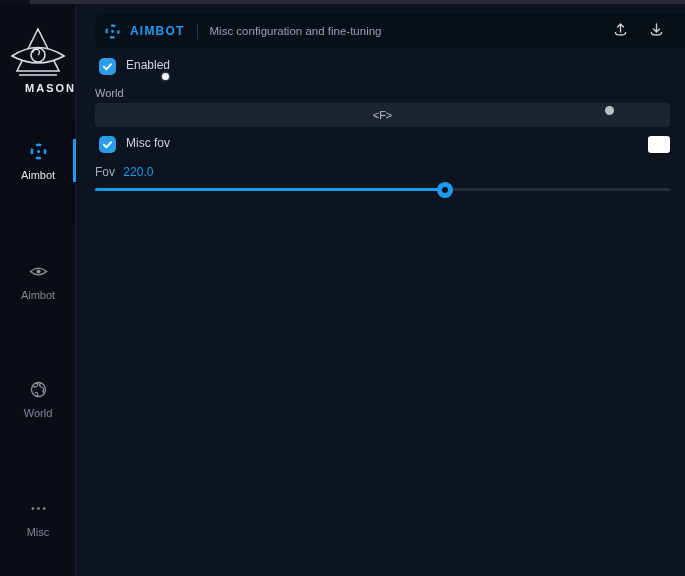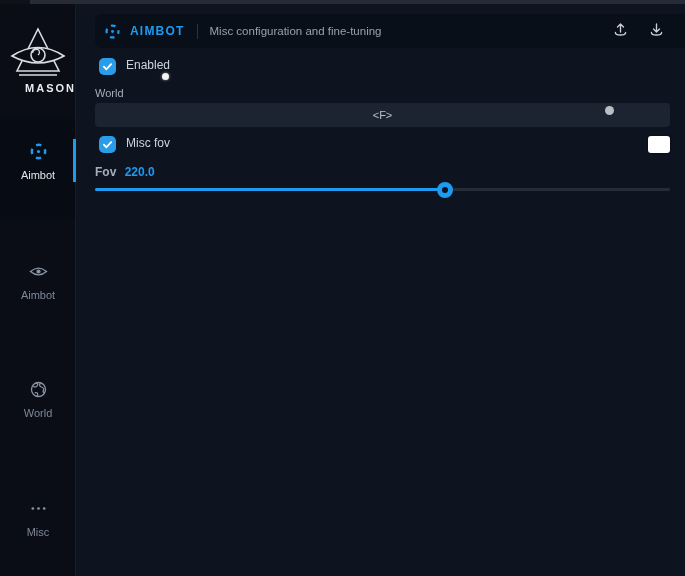--- a/index.html
+++ b/index.html
@@ -65,21 +65,21 @@
     display:flex; align-items:center; justify-content:center;
     font-size:11px; color:#b9c0cb;
   }
 
   .color-swatch {
     position:absolute; left:572px; top:132px; width:22px; height:17px;
     border-radius:3px; background:#ffffff; cursor:pointer;
     box-shadow:0 0 2px rgba(0,0,0,.6);
   }
 
-  .fov-line { position:absolute; left:19px; top:161px; font-size:12px;font-weight:bold; }
+  .fov-line { position:absolute; left:19px; top:161px; font-size:12px; }
   .fov-line .fov-name { color:#a6aeba; }
   .fov-line .fov-value { color:var(--accent); margin-left:5px; }
 
   .slider { position:absolute; left:19px; top:184px; width:575px; height:4px; cursor:pointer; }
   .slider-track { position:absolute; left:0; top:0; width:100%; height:3px; background:#262c38; border-radius:2px; }
   .slider-fill { position:absolute; left:0; top:0; height:3px; background:var(--accent); border-radius:2px; }
   .slider-handle {
     position:absolute; top:-6px; width:16px; height:16px; border-radius:50%;
     background:#0d1420; border:5px solid var(--accent); cursor:grab;
   }

